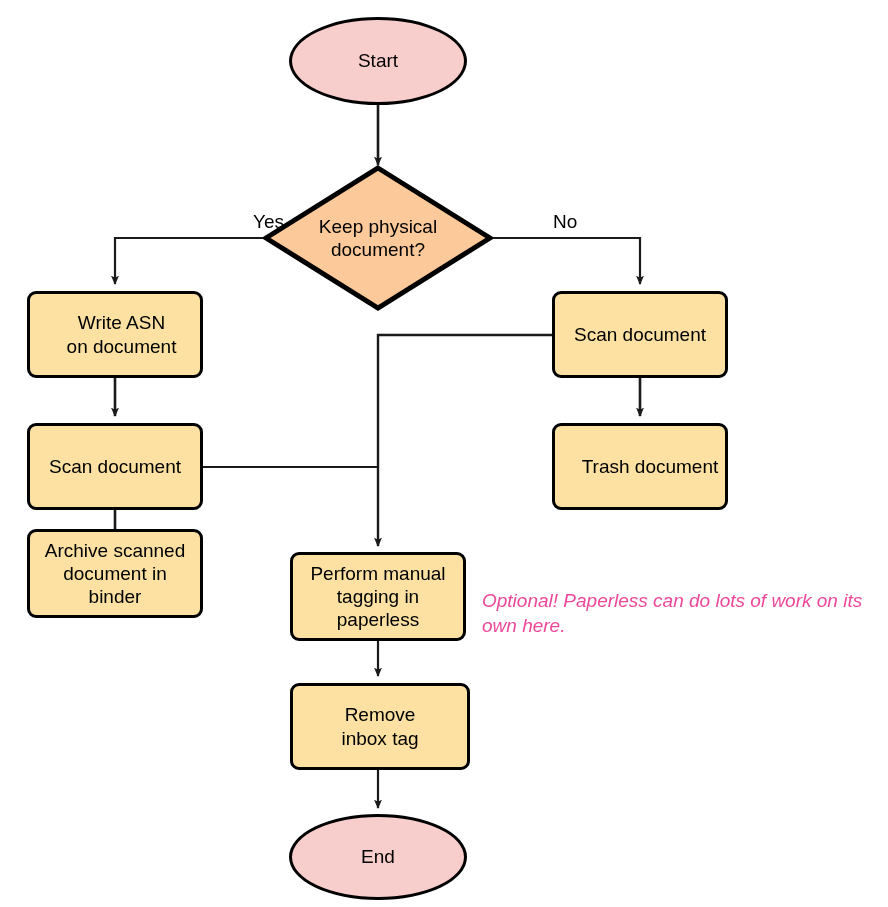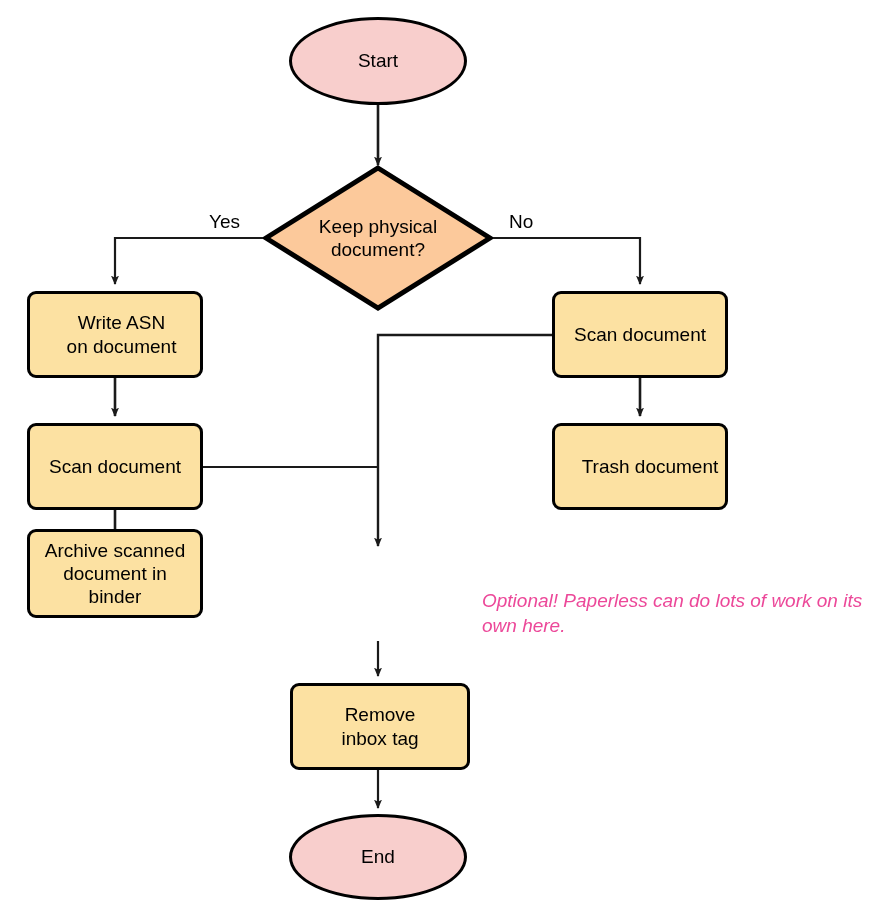--- a/index.html
+++ b/index.html
@@ -70,20 +70,21 @@
     white-space: pre-line;
     padding: 0 6px;
   }
   .edge-label {
     position: absolute;
     font-size: 19px;
     line-height: 1;
     color: #000000;
     z-index: 3;
     white-space: nowrap;
+    margin-left: 44px;
   }
   .annotation {
     position: absolute;
     font-size: 19px;
     line-height: 1.3;
     font-style: italic;
     color: #ec4899;
     z-index: 3;
   }
 </style>
@@ -151,20 +152,25 @@
   </div>
 
   <div class="node process" style="left:552px; top:291px; width:176px; height:87px;">
     <span class="node-label">Scan document</span>
   </div>
 
   <div class="node process" style="left:552px; top:423px; width:176px; height:87px;padding-left:20px;">
     <span class="node-label">Trash document</span>
   </div>
 
+  <div class="node process" style="left:290px; top:552px; width:176px; height:89px;">
+    <span class="node-label">Perform manual
+tagging in
+paperless</span>
+  </div>
 
   <div class="node process" style="left:290px; top:683px; width:180px; height:87px;">
     <span class="node-label">Remove
 inbox tag</span>
   </div>
 
   <div class="node terminator" style="left:289px; top:814px; width:178px; height:86px;">
     <span class="node-label">End</span>
   </div>
 

